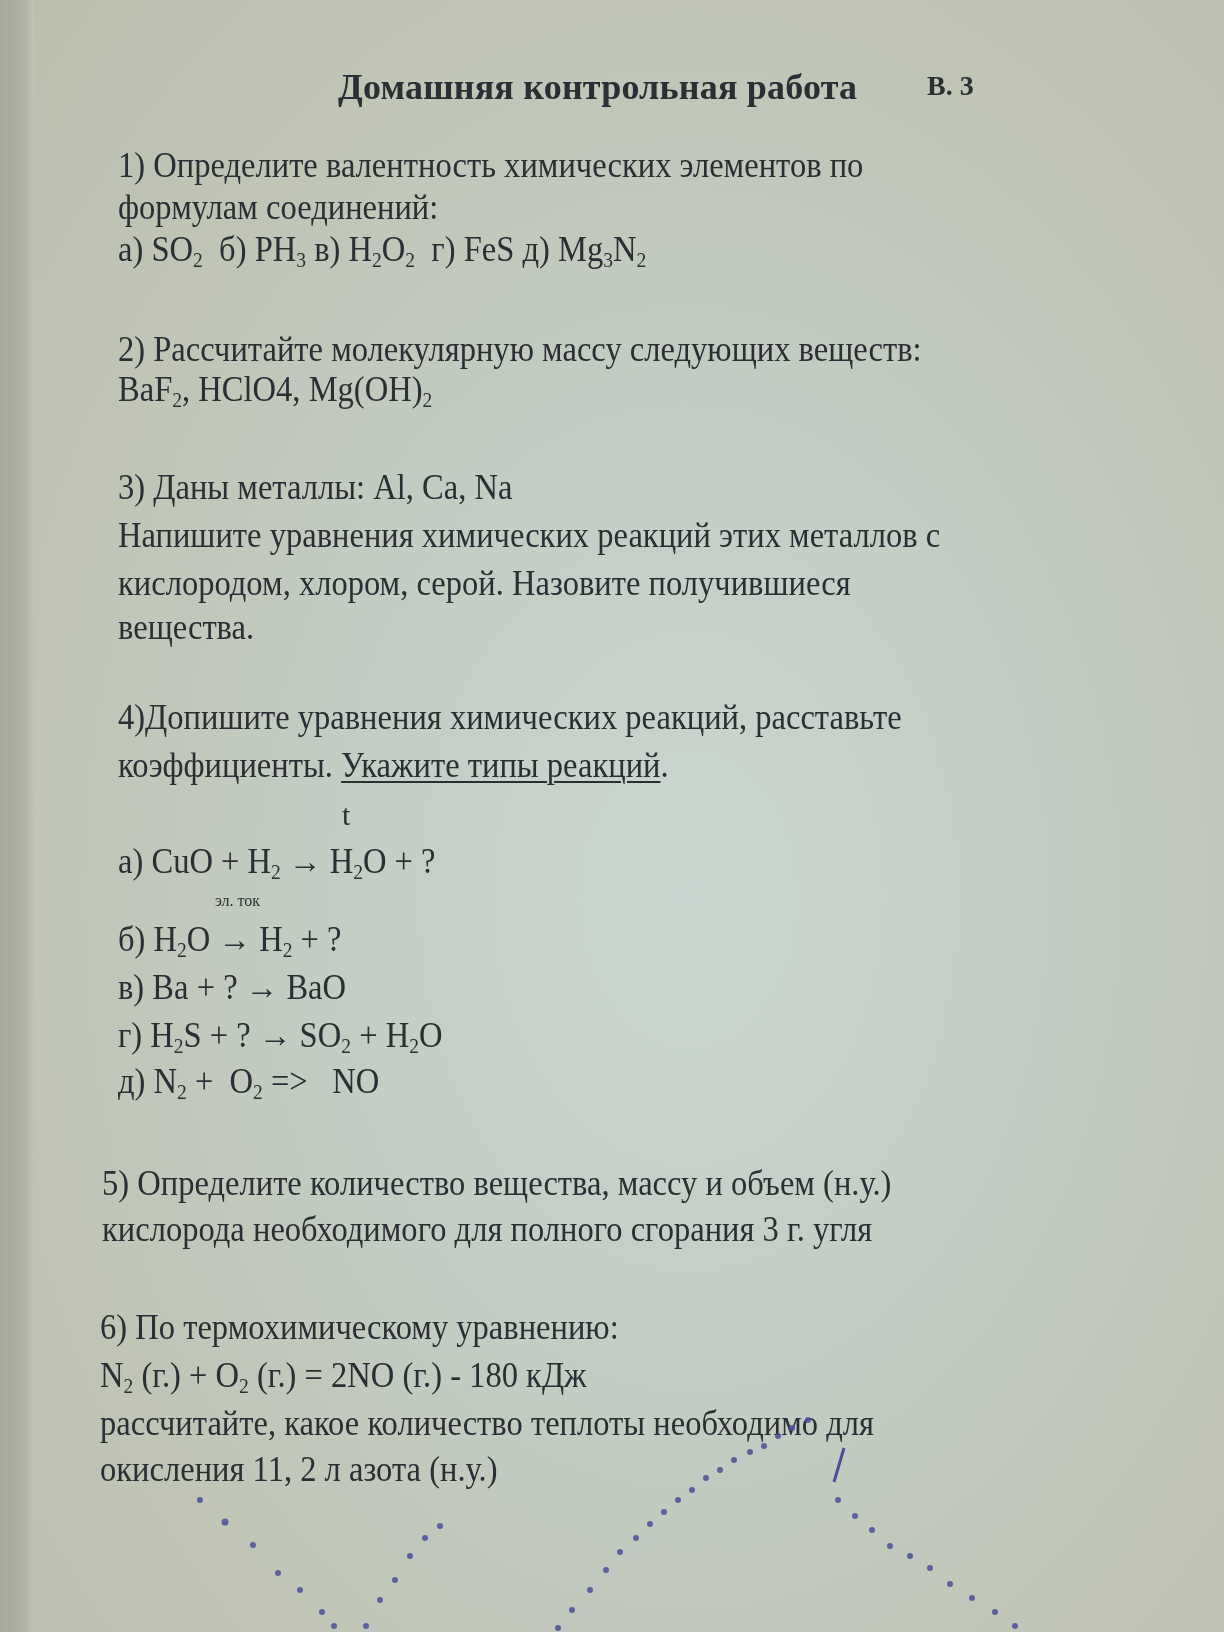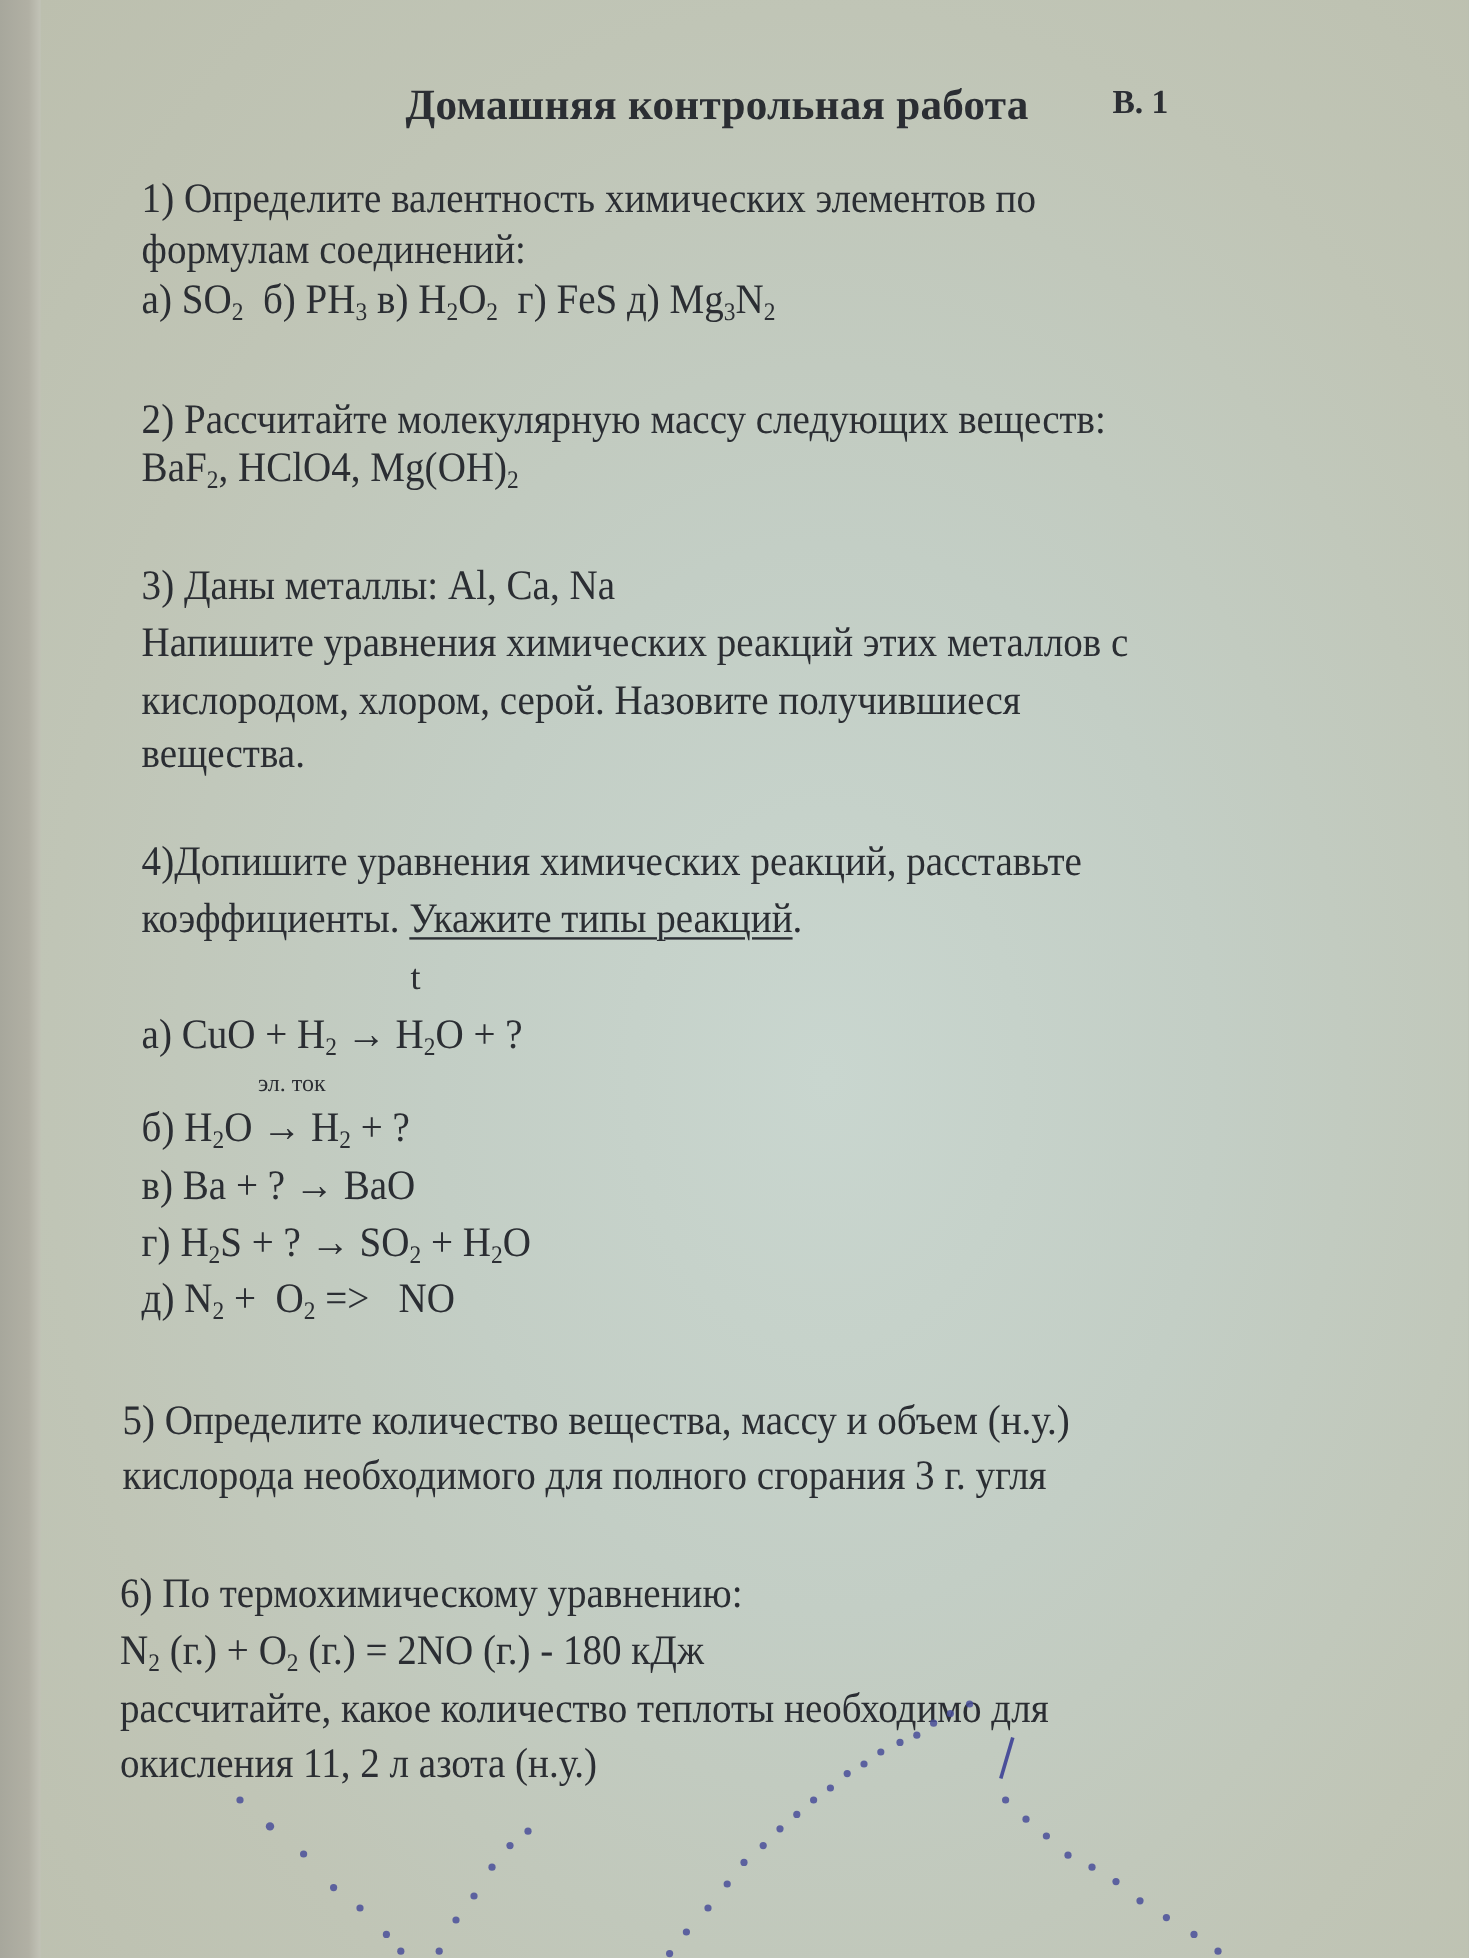--- a/index.html
+++ b/index.html
@@ -14,34 +14,34 @@
     background: linear-gradient(90deg, #a7a79c 0%, #b1b0a4 70%, #c2c3b7 100%);
   }
   .sheet {
     position: absolute; left: 34px; top: 0; width: 1190px; height: 1632px;
     background:
       radial-gradient(ellipse at 55% 55%, #c9d6cf 0%, #c3cec5 35%, #c0c5b6 70%, #bcbfae 100%);
   }
   .title-row { position: absolute; top: 66px; left: 338px; font-weight: bold; font-size: 36px; letter-spacing: 0.2px; }
   .variant { position: absolute; top: 70px; left: 927px; font-weight: bold; font-size: 28px; }
   .line { position: absolute; left: 118px; font-size: 35px; white-space: nowrap; line-height: 1; transform: scaleX(0.93); transform-origin: left; }
-  .small { position: absolute; font-size: 20px; line-height: 1; }
+  .small { position: absolute; font-size: 16px; line-height: 1; }
   .cond-t { position: absolute; font-size: 30px; line-height: 1; }
   sub { font-size: 0.6em; vertical-align: -0.28em; line-height: 0; }
   .underline { text-decoration: underline; text-decoration-thickness: 2px; text-underline-offset: 4px; }
   .ink { position: absolute; }
 </style>
 </head>
 <body>
 
 <div class="edge-strip"></div>
 <div class="sheet"></div>
 
 <div class="title-row">Домашняя контрольная работа</div>
-<div class="variant">В. 1</div>
+<div class="variant">В. 3</div>
 
 <div>
   <div class="line" style="top:148px;">1) Определите валентность химических элементов по</div>
   <div class="line" style="top:190px;">формулам соединений:</div>
   <div class="line" style="top:232px;">
     <span>а)</span> SO<sub>2</sub>&nbsp;
     <span>б)</span> PH<sub>3</sub>
     <span>в)</span> H<sub>2</sub>O<sub>2</sub>&nbsp;
     <span>г)</span> FeS
     <span>д)</span> Mg<sub>3</sub>N<sub>2</sub>

